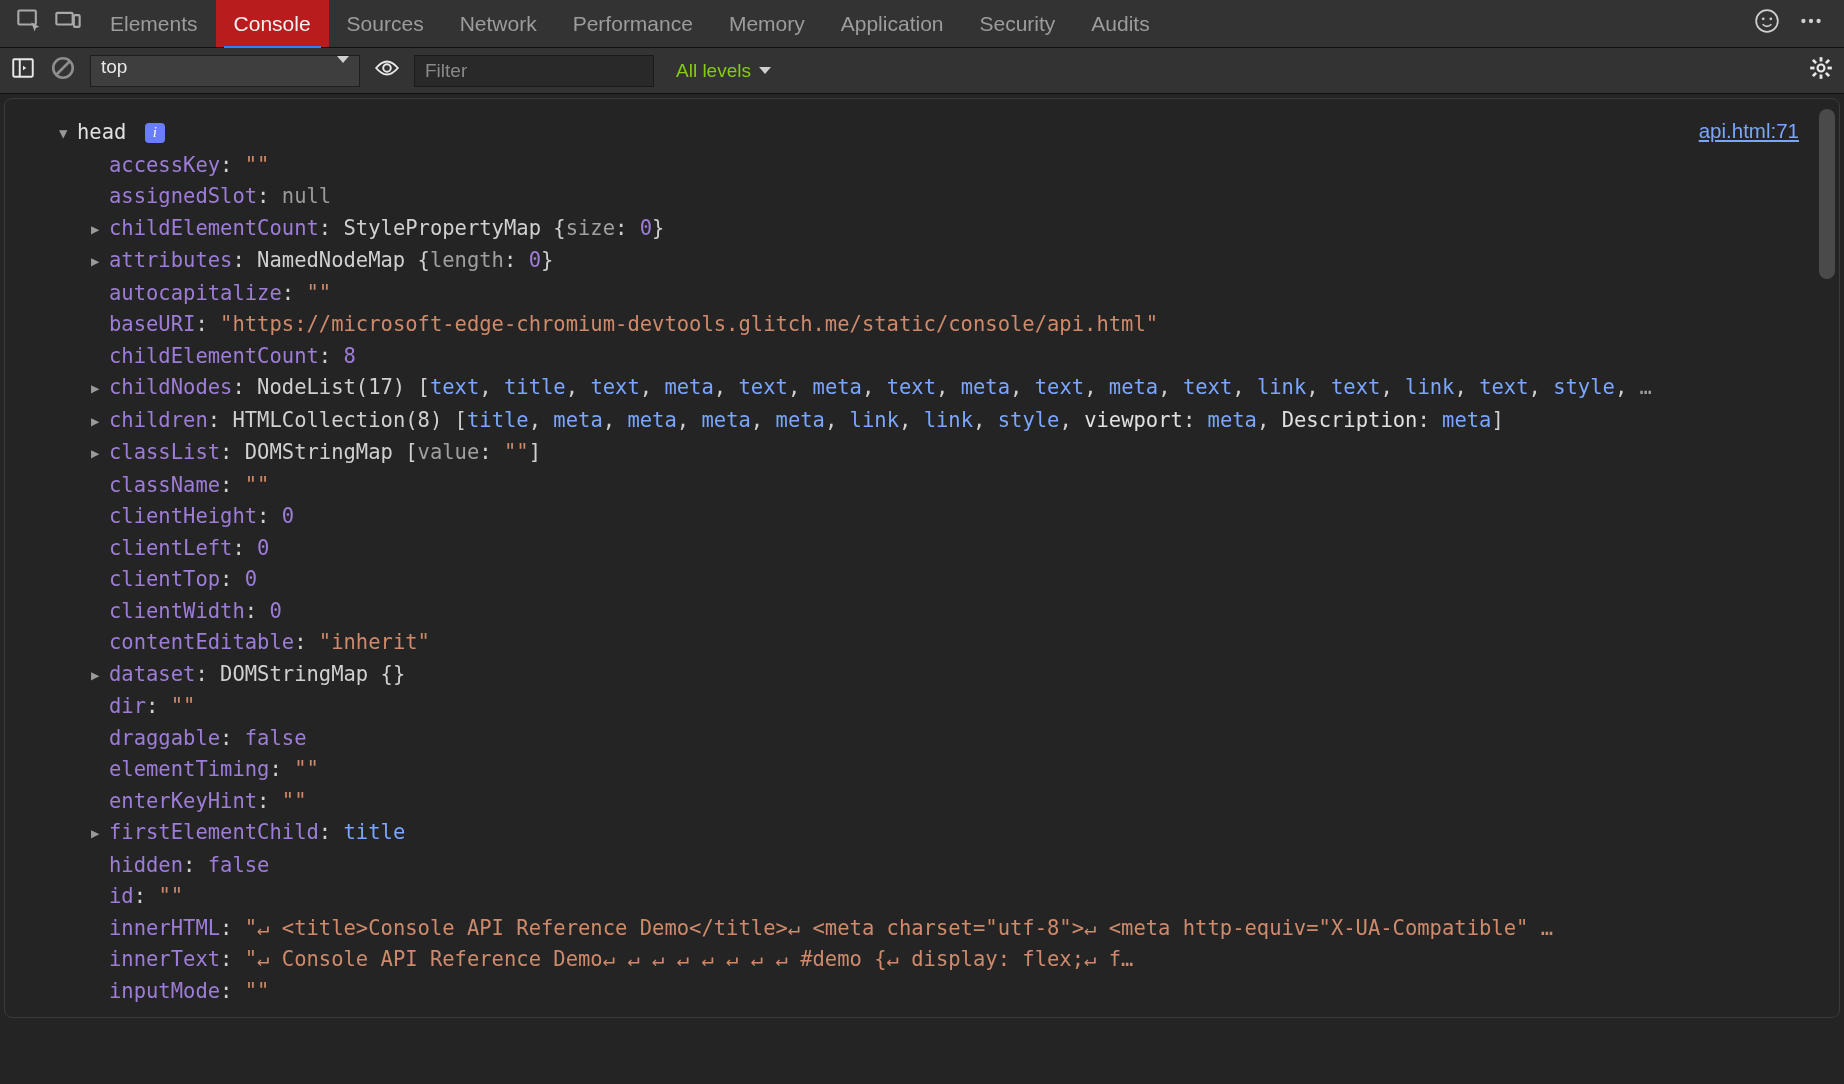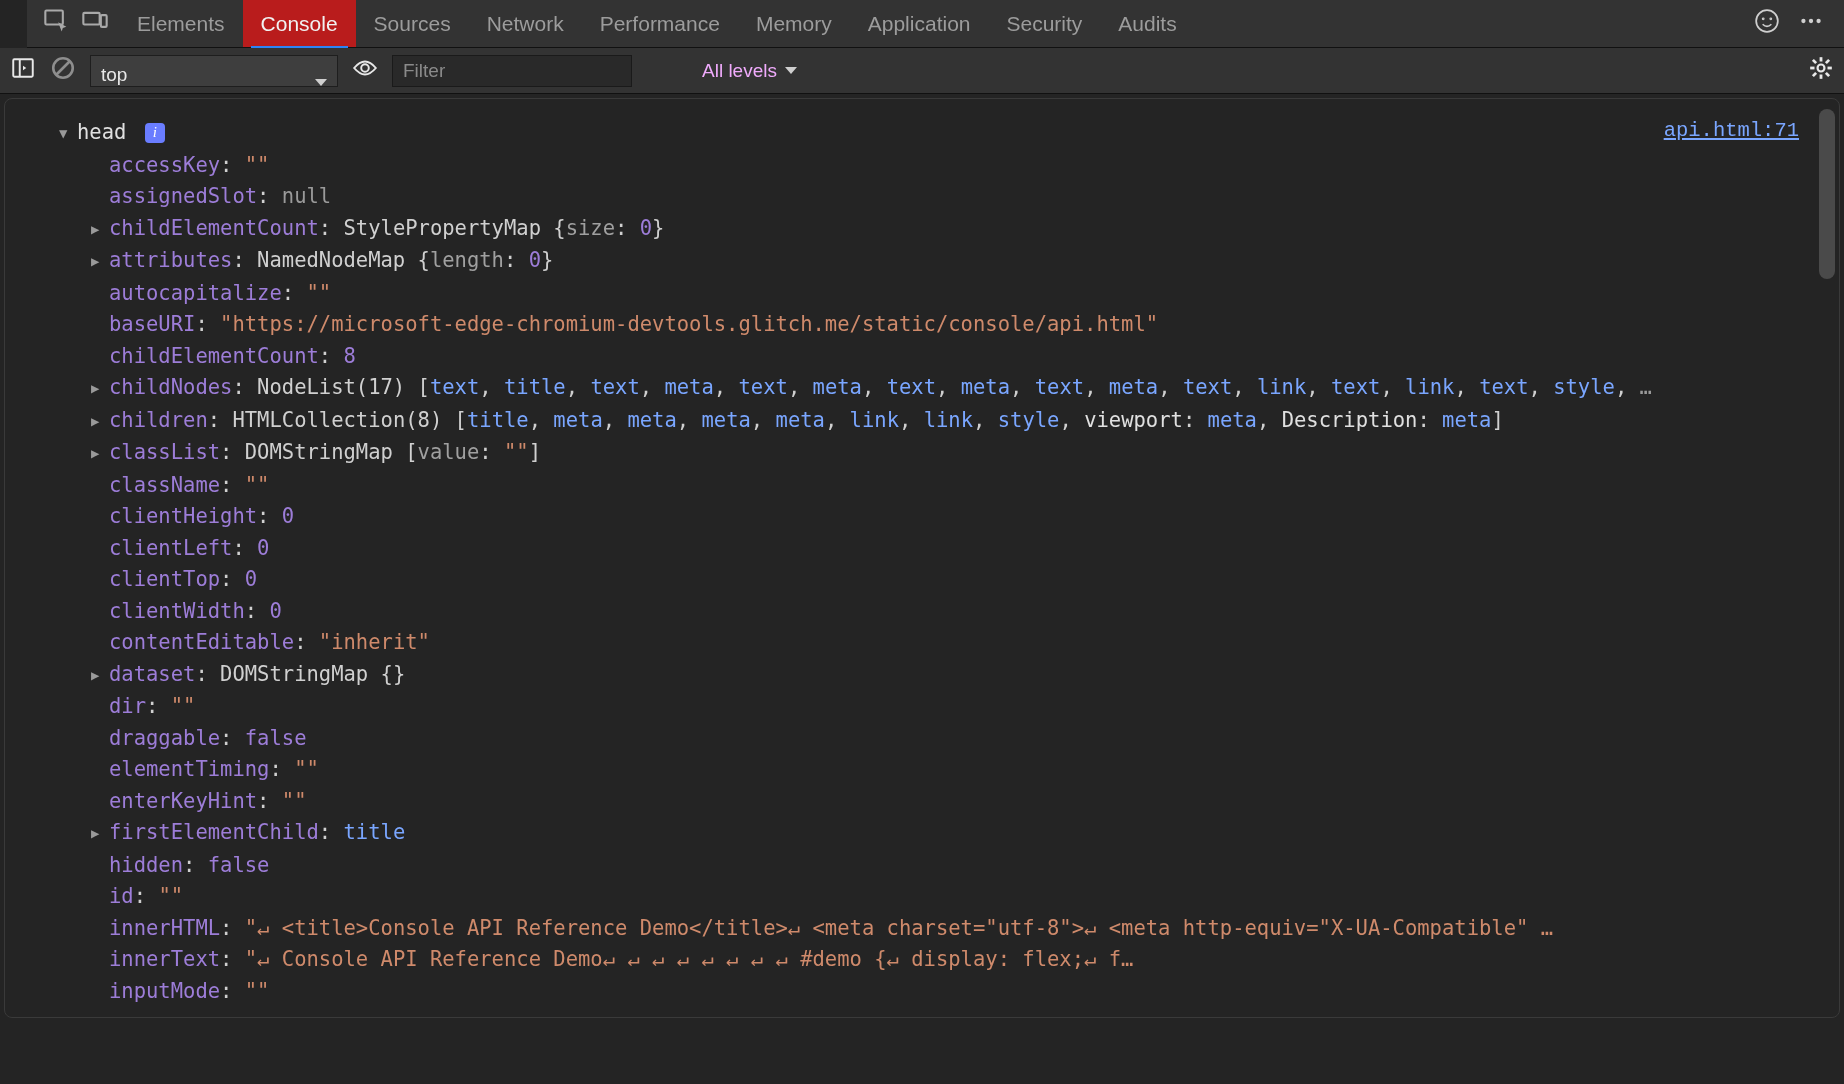--- a/index.html
+++ b/index.html
@@ -13,21 +13,20 @@
     flex-direction: column;
   }
   
   .tabbar {
     height: 48px;
     background: #333333;
     border-bottom: 1px solid #111;
     display: flex;
     align-items: stretch;
     padding: 0 6px;
-    margin-left: 27px;
   }
   .tabbar .left-icons { display:flex; align-items:center; gap:10px; padding:0 10px; }
   .tabbar .left-icons svg { width:28px; height:28px; stroke:#a9a9a9; fill:none; stroke-width:1.8; }
   .tabs { display:flex; align-items:stretch; }
   .tab {
     padding: 0 18px;
     display:flex; align-items:center;
     color:#9c9c9c;
     cursor:pointer;
     font-size:21px;
@@ -57,22 +56,22 @@
   }
   .toolbar svg { width:26px; height:26px; }
   .sidebar-toggle-icon { stroke:#e8e8e8; fill:none; stroke-width:1.8; }
   .clear-icon circle { fill:none; stroke:#8e8e8e; stroke-width:2.4; }
   .clear-icon line  { stroke:#8e8e8e; stroke-width:2.4; }
   .select-wrap {
     position:relative;
     background:#3e3e3e;
     border:1px solid #1e1e1e;
     height:32px;
-    width:248px;
-    display:flex; align-items:flex-end;
+    width:270px;
+    display:flex; align-items:flex-start;
     padding:0 10px;
     color:#e8e8e8;
     font-size:19px;
   }
   .select-wrap .caret {
     margin-left:auto;
     width:0;height:0;
     border-left:6px solid transparent;
     border-right:6px solid transparent;
     border-top:7px solid #cfcfcf;
@@ -81,22 +80,22 @@
   .filter-input {
     background:#292929;
     border:1px solid #1a1a1a;
     height:32px; width:240px;
     color:#e8e8e8; font-size:19px;
     padding:0 10px;
   }
   .filter-input::placeholder { color:#8a8a8a; }
   .level-select {
     display:flex; align-items:center; gap:8px;
-    color:#f0abfc; font-size:19px;
-    padding:0 8px; cursor:pointer;margin-left:48px;
+    color:#84cc16; font-size:19px;
+    padding:0 8px; cursor:pointer;
   }
   .level-select .caret {
     width:0;height:0;
     border-left:6px solid transparent;
     border-right:6px solid transparent;
     border-top:7px solid #cfcfcf;
   }
   .toolbar .gear { margin-left:auto; }
   .gear svg { stroke:#e8e8e8; fill:#e8e8e8; }
 
@@ -111,21 +110,21 @@
     padding:18px 30px 10px 36px;
     font-family: Menlo, Consolas, "DejaVu Sans Mono", monospace;
     font-size:20.5px;
     line-height:31.5px;
     overflow:hidden;
     white-space:nowrap;
   }
   .src-link {
     position:absolute; top:16px; right:40px;
     color:#7aa6ff; text-decoration:underline;
-    font-family: Liberation Mono, monospace;
+    font-family: Liberation Sans, sans-serif;
     font-size:20.5px;
   }
   .tree { color:#d0d0d0; }
   .row { white-space:nowrap; overflow:hidden; text-overflow:ellipsis; }
   .ind1 { padding-left:18px; }
   .ind2 { padding-left:50px; }
   .tw { display:inline-block; width:14px; color:#9a9a9a; margin-right:4px; font-size:14px; vertical-align:1px; }
   .tw.down::before { content:"▼"; }
   .tw.right::before { content:"▶"; }
   .tw.none::before { content:""; }

